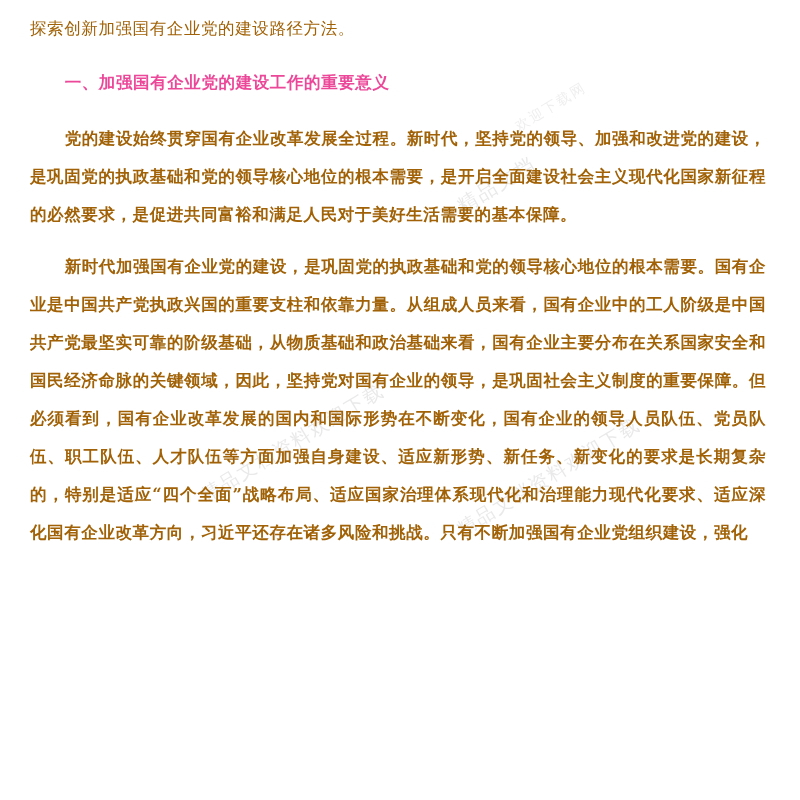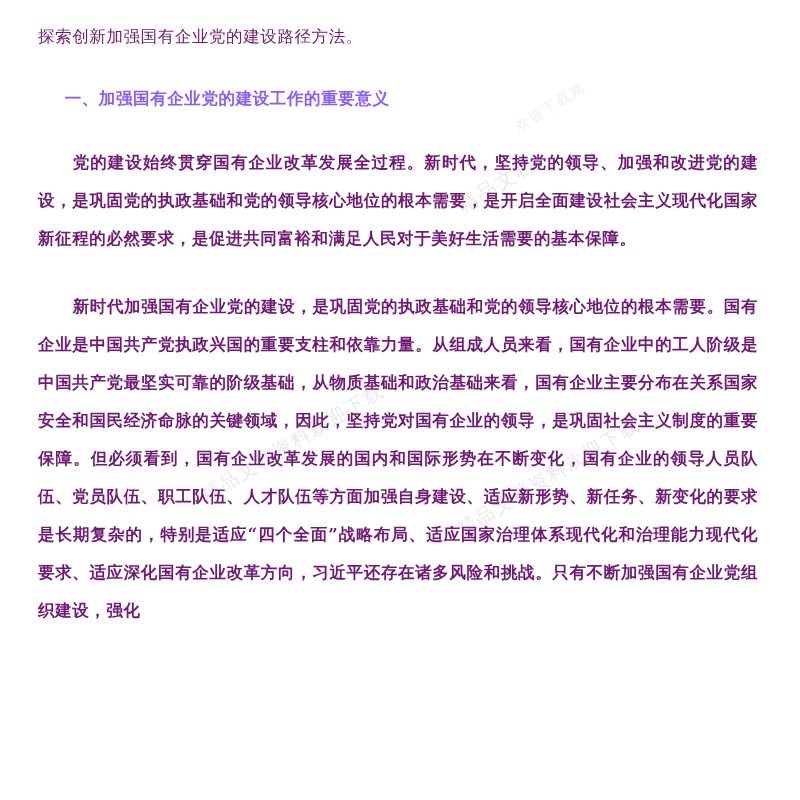--- a/index.html
+++ b/index.html
@@ -23,46 +23,46 @@
     padding: 10px 34px 0 30px;
     background: #ffffff;
   }
 
   .doc-body {
     position: relative;
     z-index: 2;
   }
 
   .para {
-    margin: 8px;
+    margin: 0;
     font-size: 16.5px;
     line-height: 38px;
     text-align: justify;
     text-justify: inter-ideograph;
     letter-spacing: 0.6px;
-    color: #701a75;
+    color: #a16207;
   }
 
   .para.continuation {
     text-indent: 0;
   }
 
   .para.indent {
     text-indent: 2.1em;
     font-weight: bold;
   }
 
   .heading {
     margin: 0;
     font-size: 16.5px;
     line-height: 38px;
     font-weight: 700;
     text-indent: 2.1em;
     letter-spacing: 0.6px;
-    color: #8b5cf6;
+    color: #ec4899;
   }
 
   .gap-small { height: 14px; }
   .gap-med { height: 16px; }
   .gap-large { height: 18px; }
 
   
   .wm-layer {
     position: absolute;
     inset: 0;

